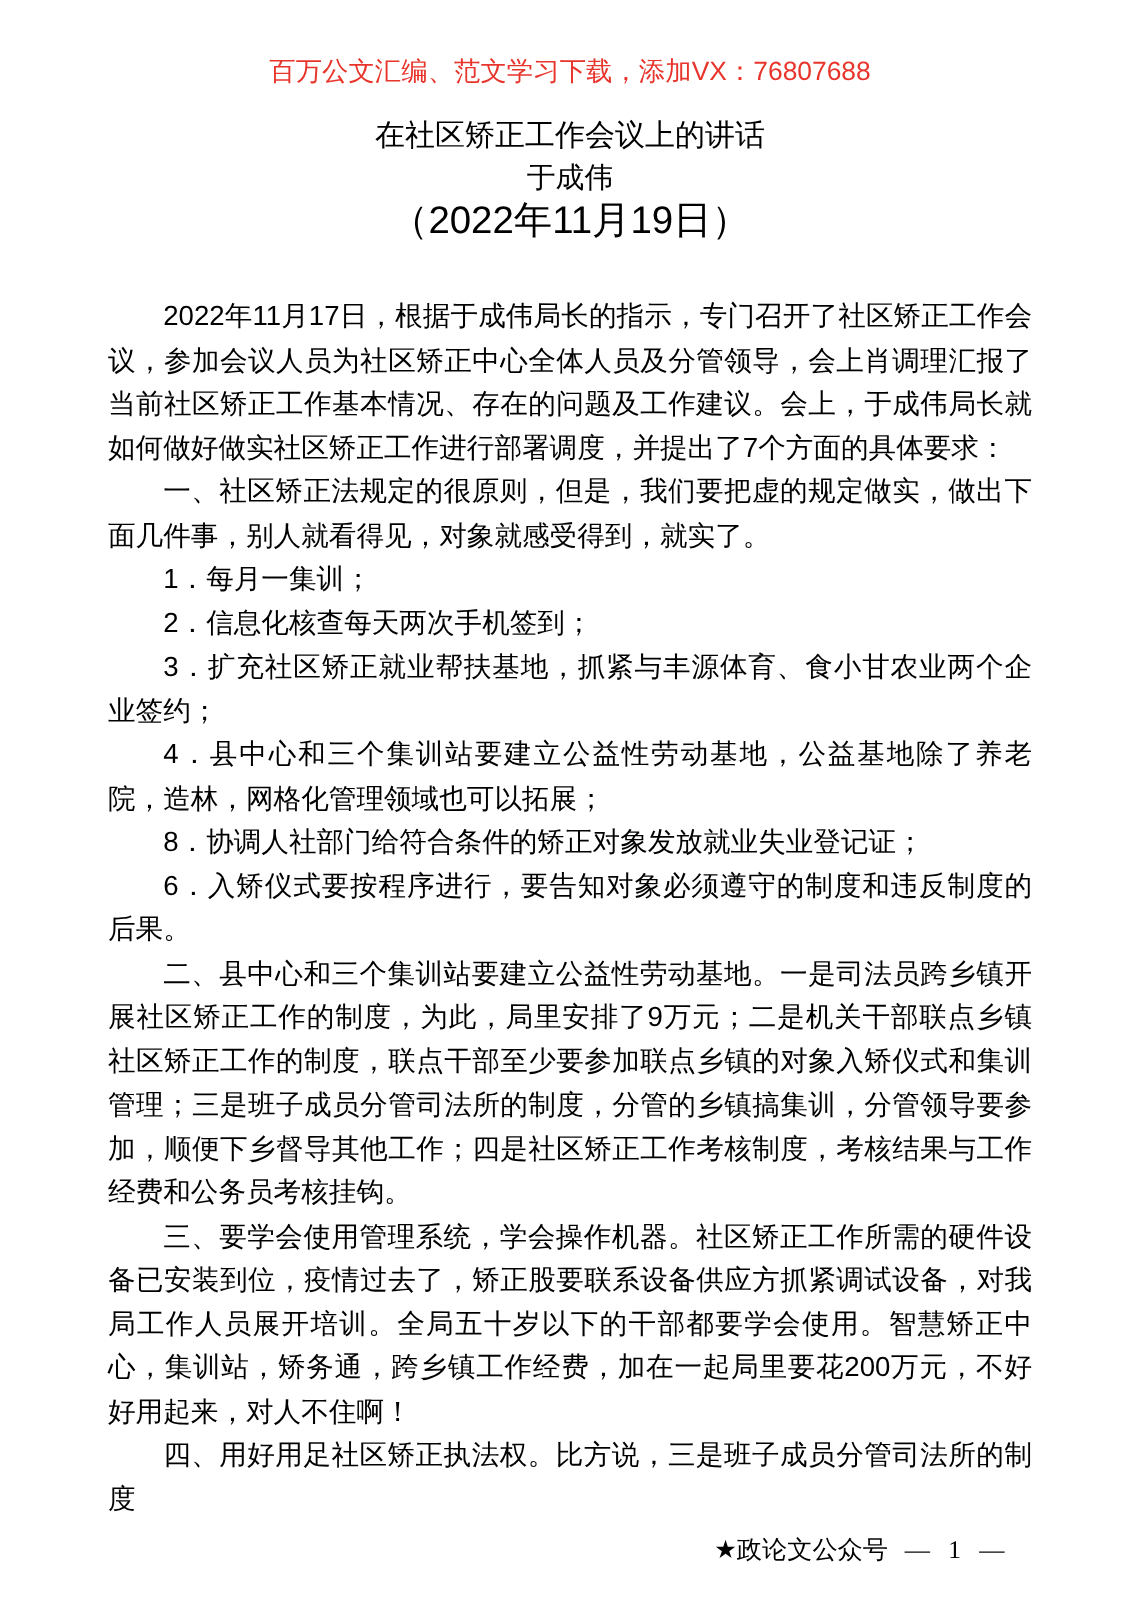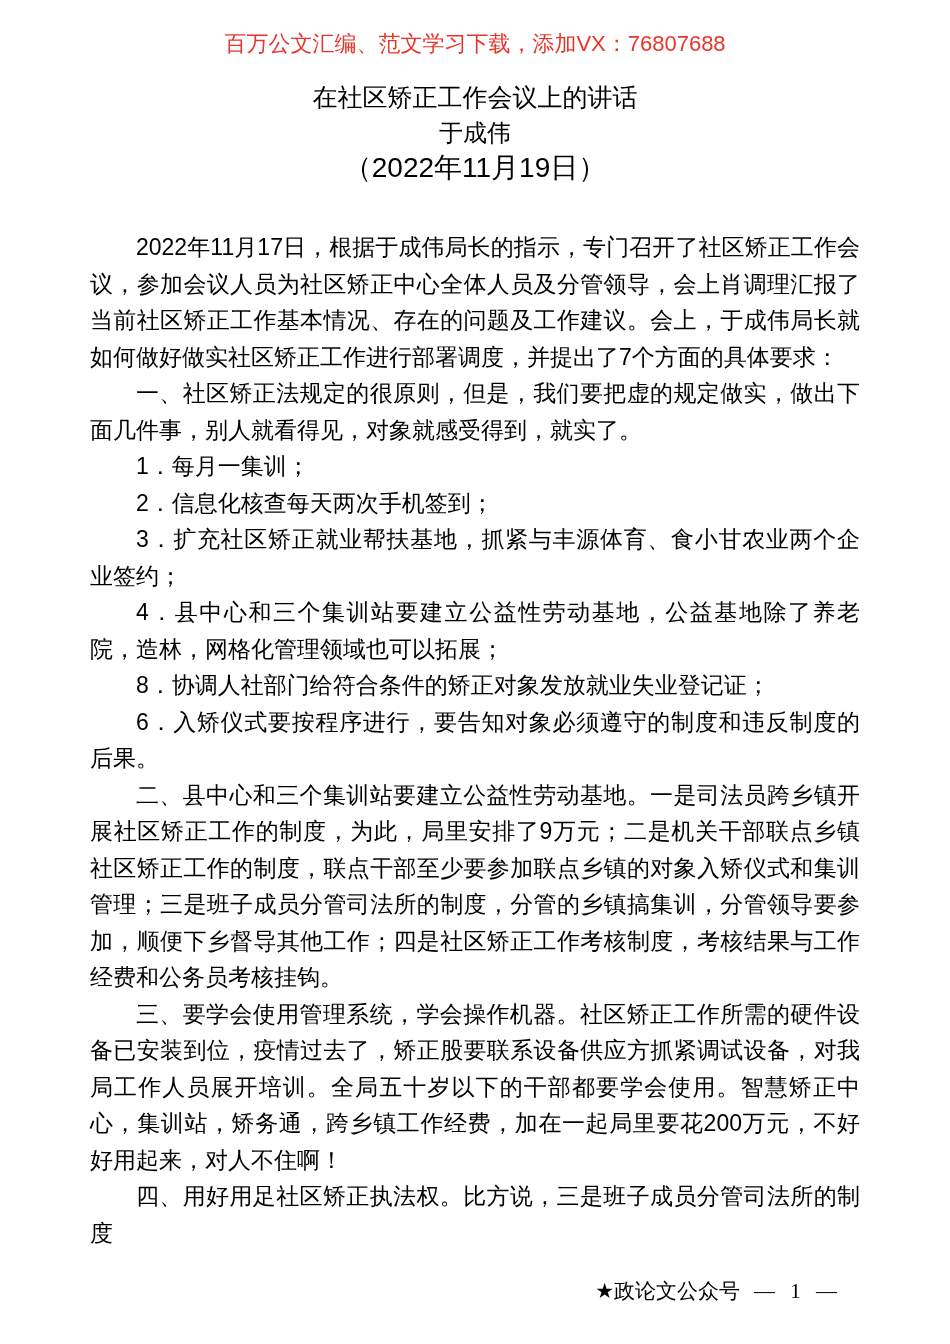--- a/index.html
+++ b/index.html
@@ -10,42 +10,42 @@
   .page {
     position: relative;
     width: 950px;
     height: 1344px;
     background: #ffffff;
     overflow: hidden;
     font-family: "Liberation Sans", "DejaVu Sans", sans-serif;
     color: #000000;
   }
   .promo {
-    padding-top: 30px;
+    padding-top: 46px;
     text-align: center;
     font-size: 22px;
     line-height: 28px;
     font-weight: 400;
   }
   .title-block {
     margin-top: 22px;
     text-align: center;
   }
   .doc-title {
     font-size: 25px;
     line-height: 35px;
     font-weight: 400;
   }
   .doc-author {
     font-size: 24px;
     line-height: 35px;
     font-weight: 400;
   }
   .doc-date {
-    font-size: 28px;
+    font-size: 32px;
     line-height: 35px;
     font-weight: 400;
   }
   .doc-body {
     margin: 44px 90px 0 90px;
     width: 770px;
     font-size: 23px;
     line-height: 36.5px;
     text-align: justify;
     text-justify: inter-ideograph;

